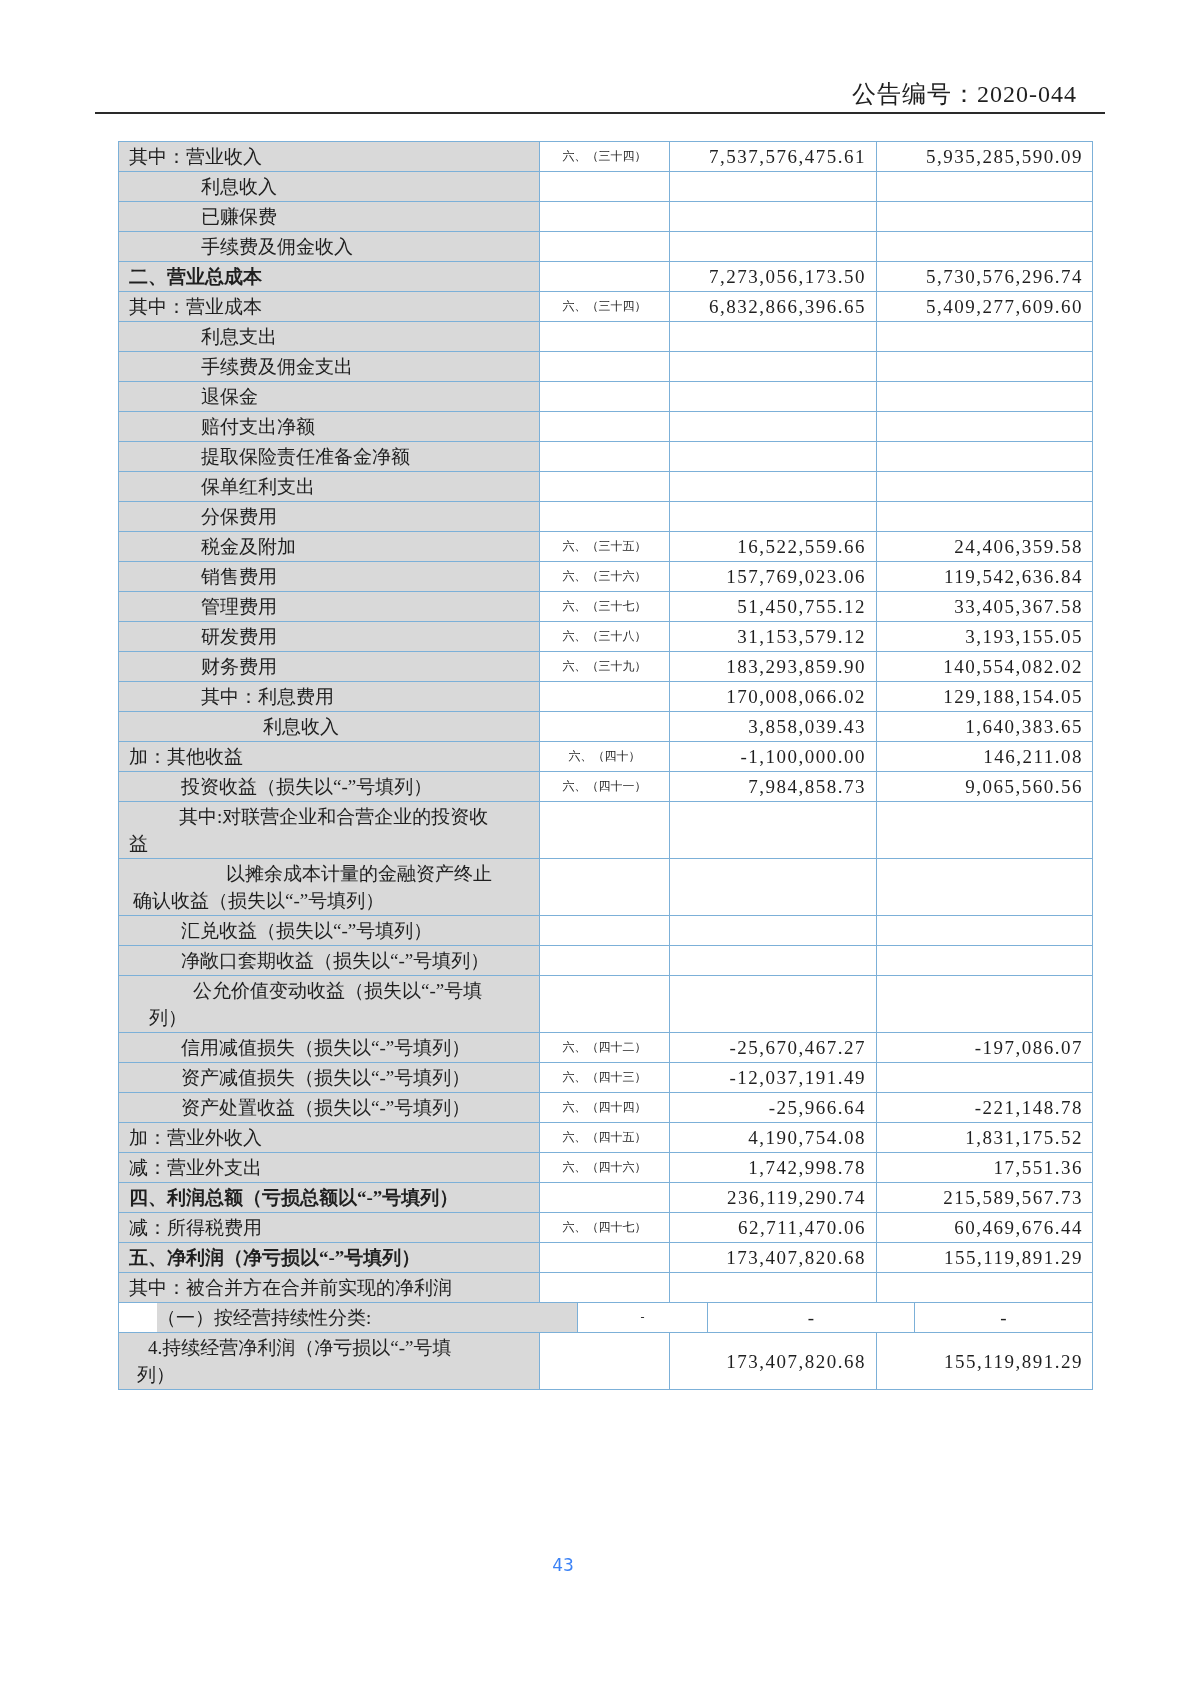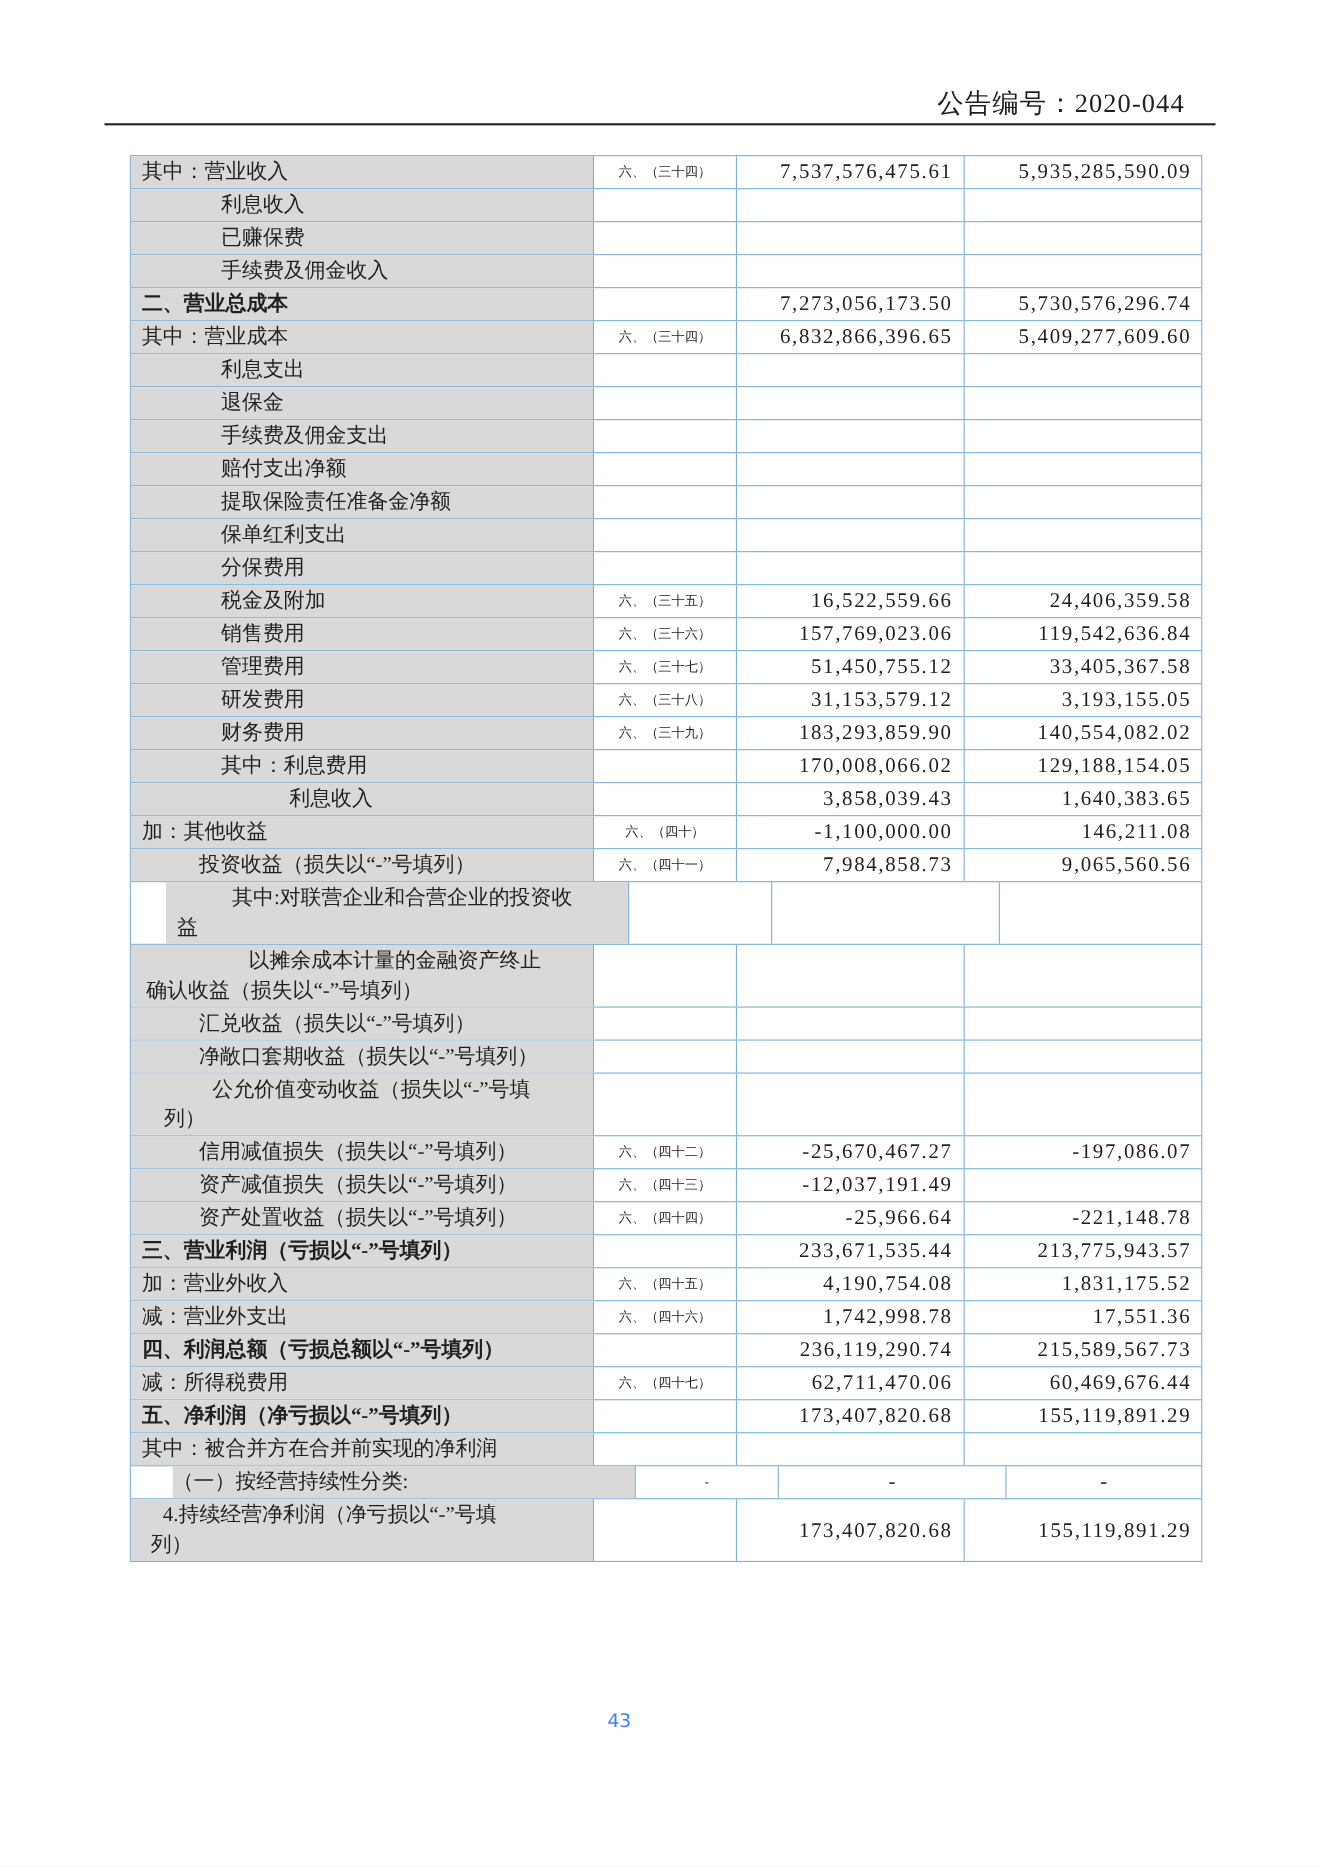--- a/index.html
+++ b/index.html
@@ -50,21 +50,21 @@
   }
   .val.v2{width:auto;flex:1 1 auto;padding-right:9px;}
   .val.dash{justify-content:center;padding-right:0;letter-spacing:0;}
   .row.bold .item{font-weight:bold;}
   
   .i0{padding-left:10px;}
   .i0b{margin-left:38px;}
   .i1{padding-left:82px;}
   .i1b{padding-left:62px;}
   .i2{padding-left:144px;}
-  .ha{padding-left:10px;text-indent:50px;margin-left:32px;}
+  .ha{padding-left:10px;text-indent:50px;}
   .hm{padding-left:14px;text-indent:93px;}
   .hf{padding-left:30px;text-indent:44px;}
   .hc{padding-left:18px;text-indent:11px;}
   .footer{
     position:absolute;top:1555px;left:0;width:1126px;
     text-align:center;
     font-family:"DejaVu Sans","Liberation Sans",sans-serif;
     font-size:17px;color:#3b82f6;
   }
 </style>
@@ -114,27 +114,27 @@
       <div class="cell val">6,832,866,396.65</div>
       <div class="cell val v2">5,409,277,609.60</div>
     </div>
     <div class="row">
       <div class="cell item i1">利息支出</div>
       <div class="cell note"></div>
       <div class="cell val"></div>
       <div class="cell val v2"></div>
     </div>
     <div class="row">
+      <div class="cell item i1">手续费及佣金支出</div>
+      <div class="cell note"></div>
+      <div class="cell val"></div>
+      <div class="cell val v2"></div>
+    </div>
+    <div class="row">
       <div class="cell item i1">退保金</div>
-      <div class="cell note"></div>
-      <div class="cell val"></div>
-      <div class="cell val v2"></div>
-    </div>
-    <div class="row">
-      <div class="cell item i1">手续费及佣金支出</div>
       <div class="cell note"></div>
       <div class="cell val"></div>
       <div class="cell val v2"></div>
     </div>
     <div class="row">
       <div class="cell item i1">赔付支出净额</div>
       <div class="cell note"></div>
       <div class="cell val"></div>
       <div class="cell val v2"></div>
     </div>
@@ -254,26 +254,20 @@
       <div class="cell note">六、（四十三）</div>
       <div class="cell val">-12,037,191.49</div>
       <div class="cell val v2"></div>
     </div>
     <div class="row">
       <div class="cell item i1b">资产处置收益（损失以“-”号填列）</div>
       <div class="cell note">六、（四十四）</div>
       <div class="cell val">-25,966.64</div>
       <div class="cell val v2">-221,148.78</div>
     </div>
-    <div class="row bold">
-      <div class="cell item i0">三、营业利润（亏损以“-”号填列）</div>
-      <div class="cell note"></div>
-      <div class="cell val">233,671,535.44</div>
-      <div class="cell val v2">213,775,943.57</div>
-    </div>
     <div class="row">
       <div class="cell item i0">加：营业外收入</div>
       <div class="cell note">六、（四十五）</div>
       <div class="cell val">4,190,754.08</div>
       <div class="cell val v2">1,831,175.52</div>
     </div>
     <div class="row">
       <div class="cell item i0">减：营业外支出</div>
       <div class="cell note">六、（四十六）</div>
       <div class="cell val">1,742,998.78</div>

